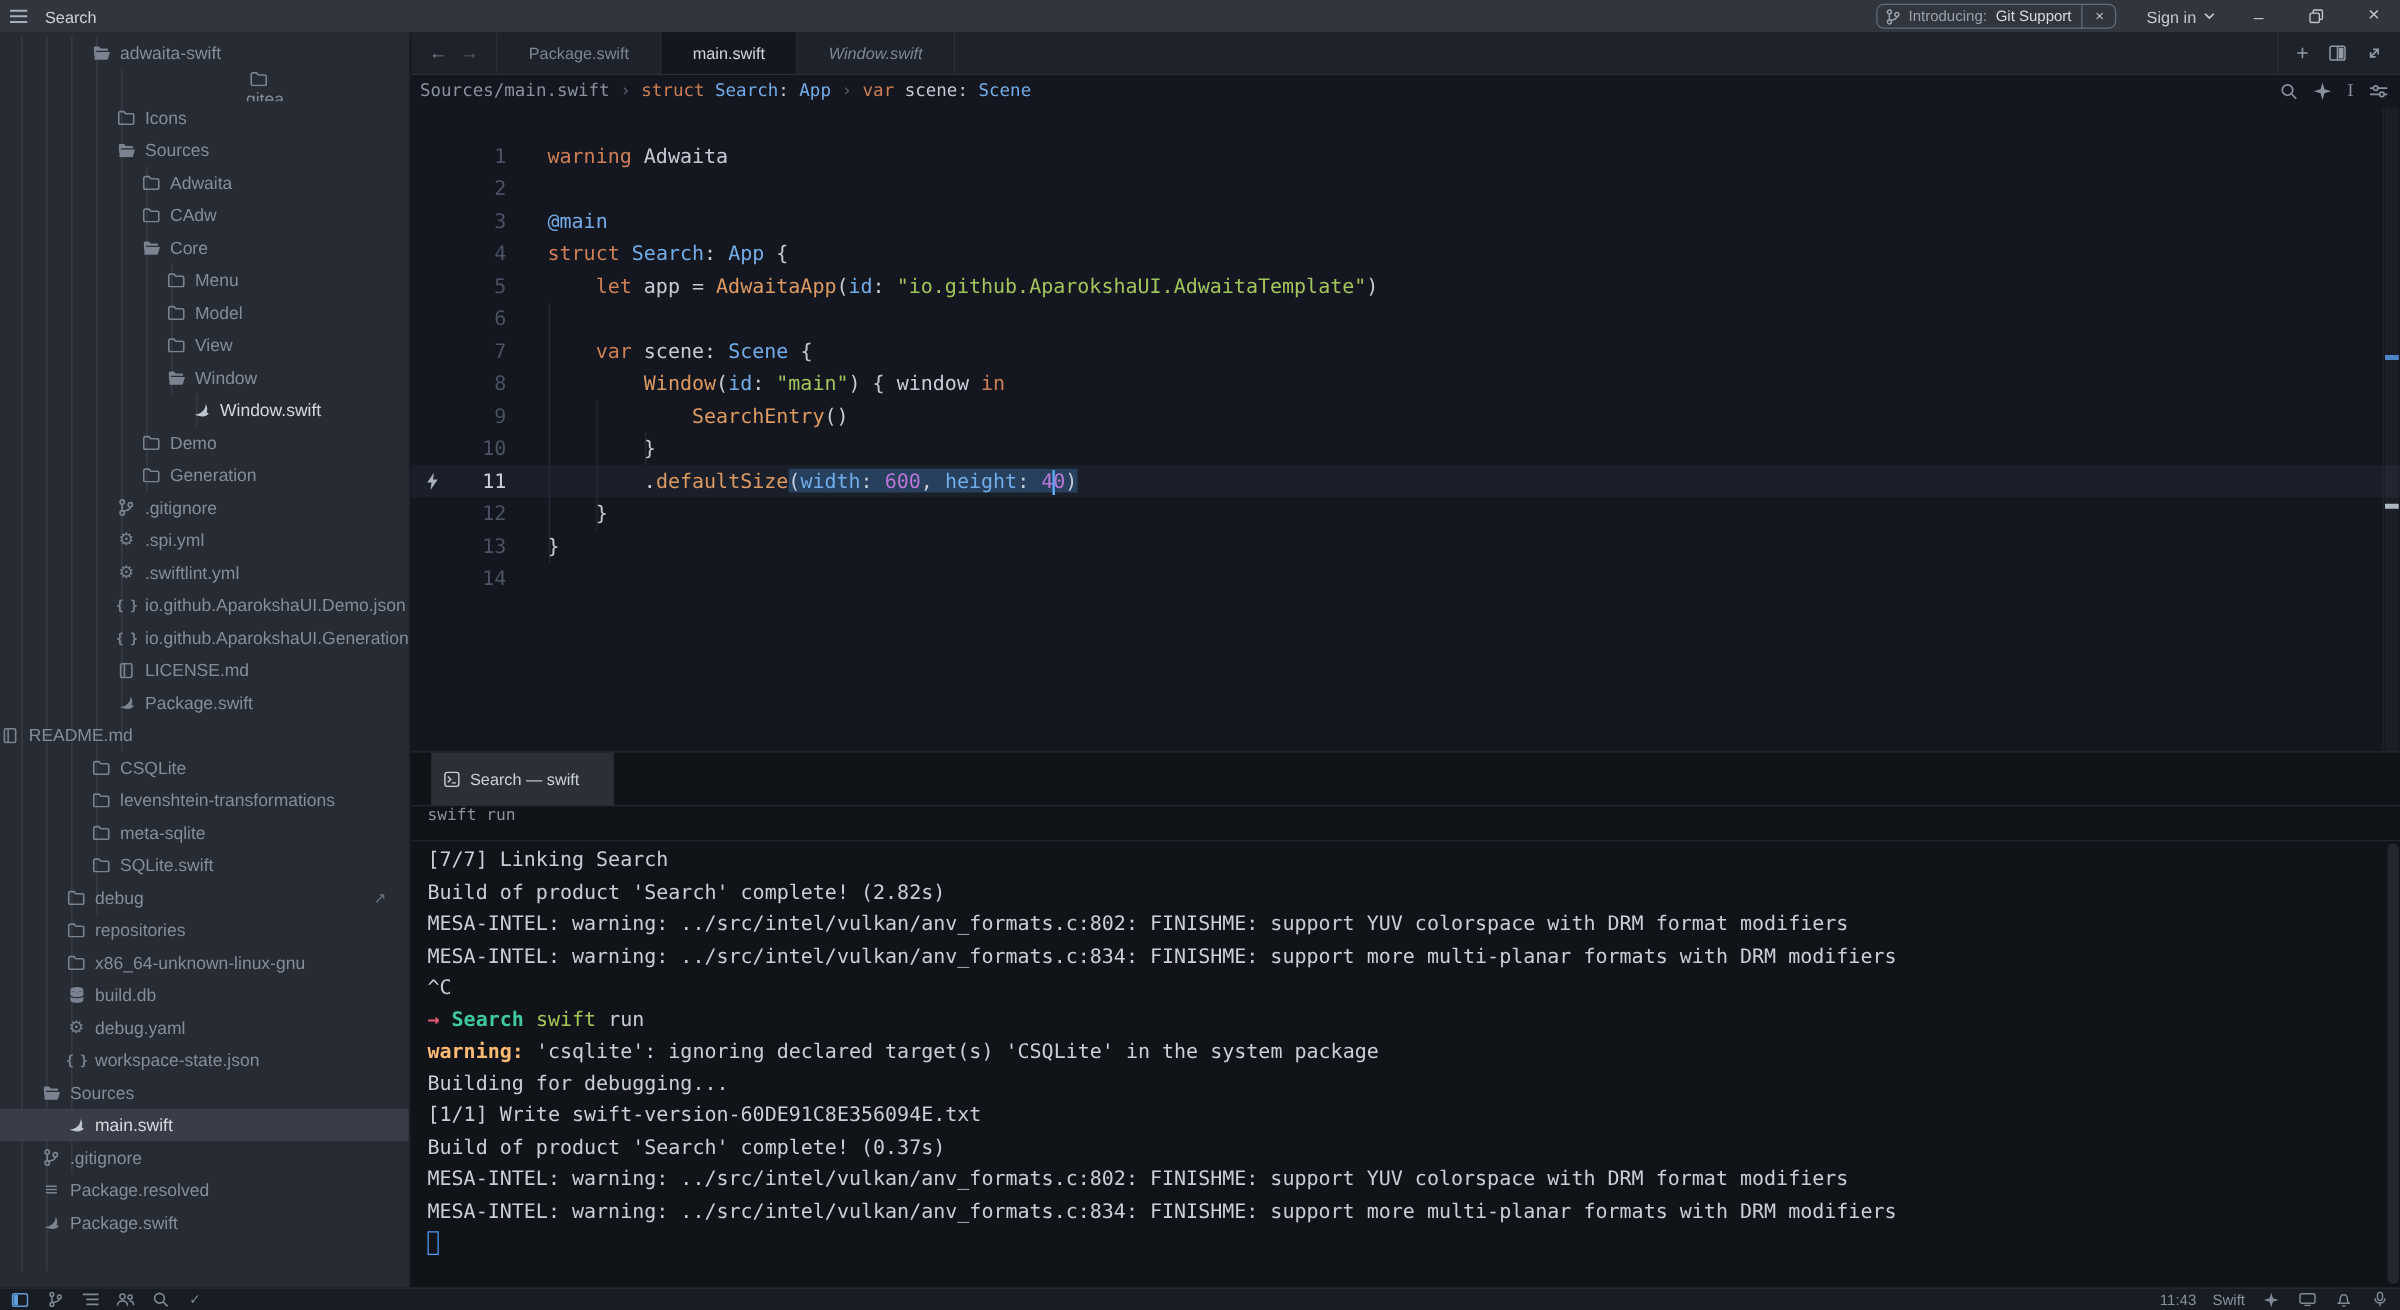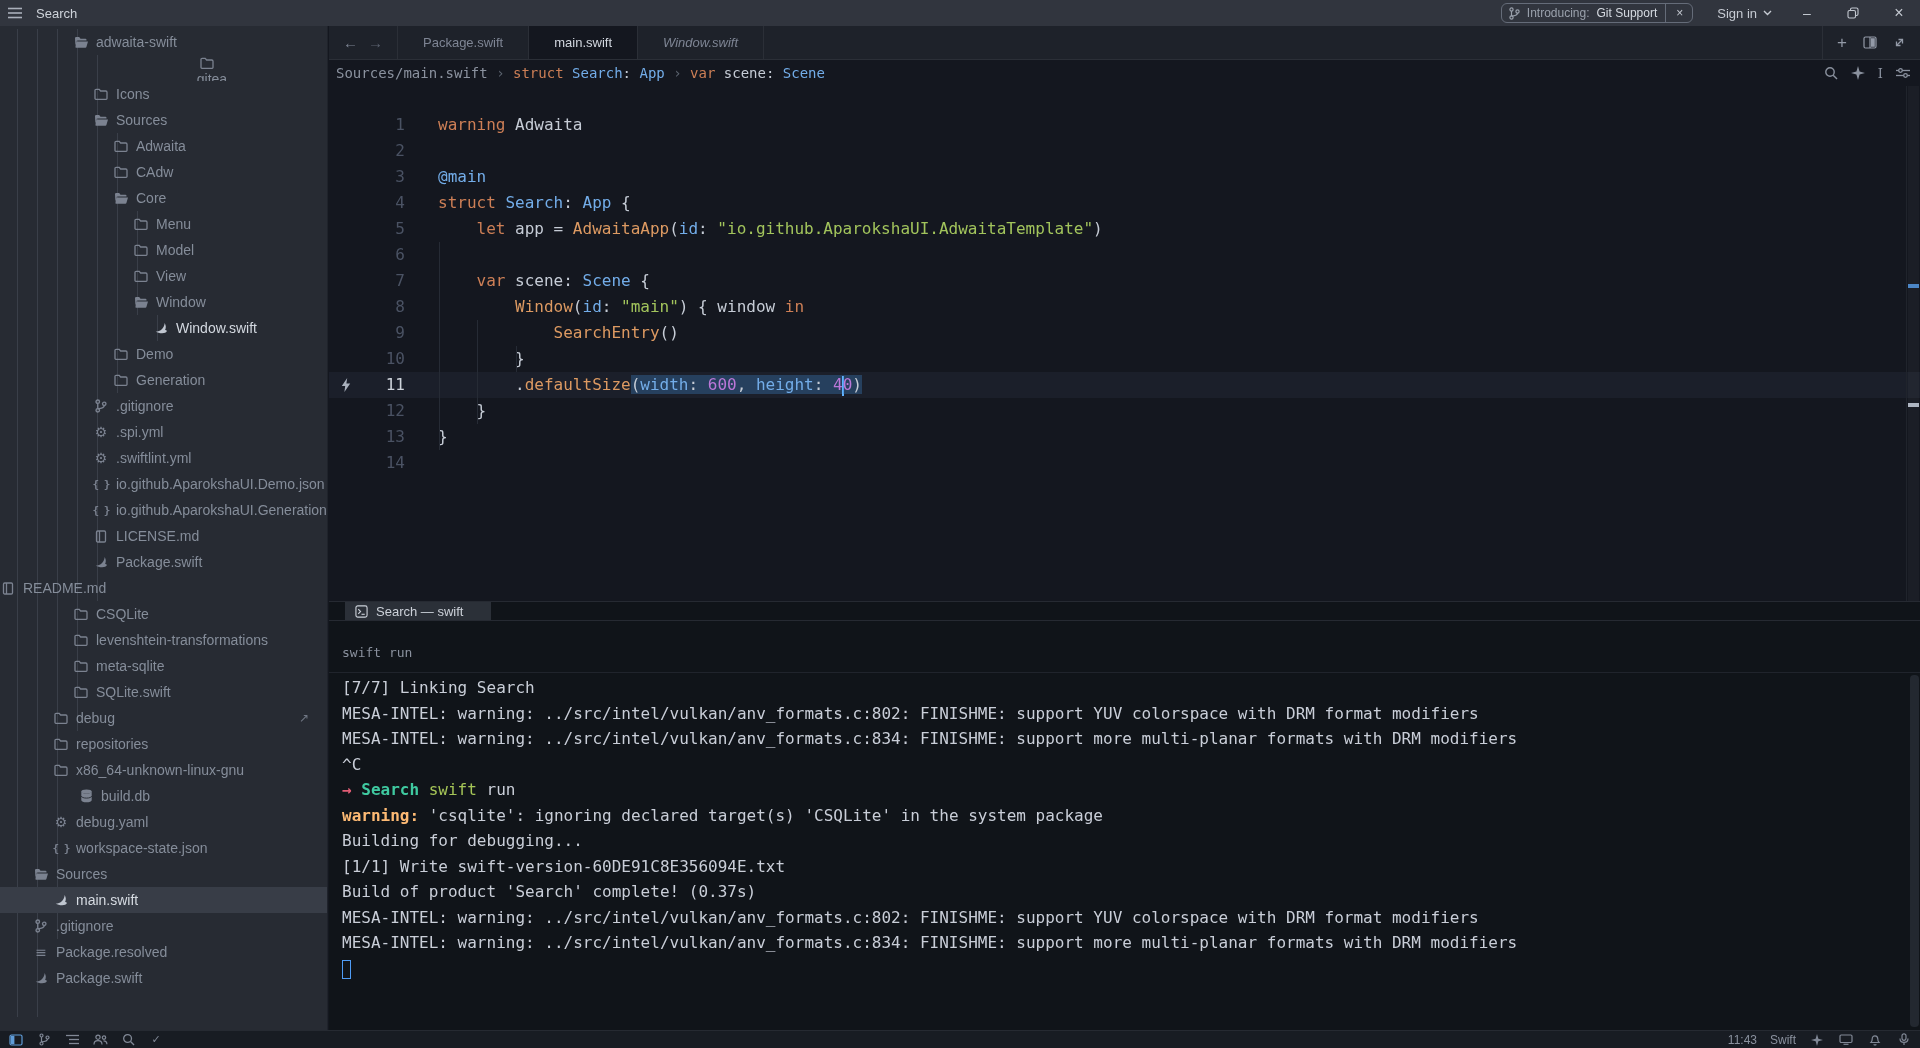--- a/index.html
+++ b/index.html
@@ -68,21 +68,21 @@
   .sel { background:rgba(58,118,180,0.38); }
   .caret { display:inline-block; width:2px; height:20px; background:#5fb2ff; vertical-align:middle; margin:0 -1px; }
   .codeguide { position:absolute; width:1px; background:#262b35; }
   #scrollbar { position:absolute; right:0; top:60px; width:14px; height:515px; border-left:1px solid #20242c; }
   #scrollbar .thumb { position:absolute; left:1px; right:1px; top:0; height:515px; background:rgba(255,255,255,0.03); }
   #scrollbar .tick-blue { position:absolute; left:1px; right:1px; top:198px; height:4px; background:#4c86c6; }
   #scrollbar .tick-light { position:absolute; left:1px; right:1px; top:317px; height:4px; background:#aeb6c2; }
 
   
   #terminal { position:absolute; left:329px; top:601px; width:1591px; height:429px; background:#101419; }
-  #term-strip { position:absolute; left:0; top:0; width:100%; height:20px; border-top:1px solid #262a32;
+  #term-strip { position:absolute; left:0; top:0; width:100%; height:44px; border-top:1px solid #262a32;
     border-bottom:1px solid #262a32; background:#101419; display:flex; align-items:stretch; }
   #term-tab { margin-left:16px; width:146px; background:#2b3038; color:#ccd1d9; font-size:13px;
     display:flex; align-items:center; gap:8px; padding:0 10px; }
   #term-cmd { position:absolute; left:0; top:32px; width:100%; height:40px; border-bottom:1px solid #20242c;
     display:flex; align-items:center; padding-left:13px; color:#8a919e;
     font-family:"DejaVu Sans Mono", monospace; font-size:13px; }
   #term-out { position:absolute; left:0; top:72px; width:100%; height:357px; padding:2px 0 0 13px;
     font-family:"DejaVu Sans Mono", monospace; font-size:16px; color:#c9ced8; }
   .tl { height:25.5px; line-height:25.5px; white-space:pre; }
   .tfg { color:#c9ced8; } .tred { color:#e25d75; font-weight:bold; }
@@ -388,21 +388,21 @@
         <span>repositories</span>
       </div>
       <div class="trow" style="padding-left: 53px;">
         <span class="ticon">
           <svg width="14" height="12" viewBox="0 0 14 12" fill="none" stroke="#7b8290" stroke-width="1.3">
             <path d="M1 2.5 a1.2 1.2 0 0 1 1.2-1.2 h3 l1.4 1.7 h5.2 a1.2 1.2 0 0 1 1.2 1.2 v6 a1.2 1.2 0 0 1-1.2 1.2 h-9.6 a1.2 1.2 0 0 1-1.2-1.2 z"></path>
           </svg>
         </span>
         <span>x86_64-unknown-linux-gnu</span>
       </div>
-      <div class="trow" style="padding-left: 78px;">
+      <div class="trow" style="padding-left: 53px;">
         <span class="ticon">
           <svg width="13" height="14" viewBox="0 0 13 14" fill="#7b8290">
             <ellipse cx="6.5" cy="2.6" rx="5.2" ry="2.1"></ellipse>
             <path d="M1.3 2.6 v8.6 c0 1.2 2.3 2.1 5.2 2.1 s5.2-0.9 5.2-2.1 v-8.6 c0 1.2-2.3 2.1-5.2 2.1 s-5.2-0.9-5.2-2.1 z"></path>
             <path d="M1.3 7 c0 1.2 2.3 2.1 5.2 2.1 s5.2-0.9 5.2-2.1" fill="none" stroke="#272b33" stroke-width="0.9"></path>
           </svg>
         </span>
         <span>build.db</span>
       </div>
       <div class="trow" style="padding-left: 53px;">
@@ -565,20 +565,21 @@
           </svg>
       </span>
       <span>Search — swift</span>
     </div>
   </div>
   <div id="term-cmd">
     <span>swift run</span>
   </div>
   <div id="term-out">
       <div class="tl"><span class="tfg">[7/7] Linking Search</span></div>
+      <div class="tl"><span class="tfg">Build of product 'Search' complete! (2.82s)</span></div>
       <div class="tl"><span class="tfg">MESA-INTEL: warning: ../src/intel/vulkan/anv_formats.c:802: FINISHME: support YUV colorspace with DRM format modifiers</span></div>
       <div class="tl"><span class="tfg">MESA-INTEL: warning: ../src/intel/vulkan/anv_formats.c:834: FINISHME: support more multi-planar formats with DRM modifiers</span></div>
       <div class="tl"><span class="tfg">^C</span></div>
       <div class="tl"><span class="tred">→ </span><span class="tteal">Search </span><span class="tgreen">swift </span><span class="tfg">run</span></div>
       <div class="tl"><span class="twarn">warning: </span><span class="tfg">'csqlite': ignoring declared target(s) 'CSQLite' in the system package</span></div>
       <div class="tl"><span class="tfg">Building for debugging...</span></div>
       <div class="tl"><span class="tfg">[1/1] Write swift-version-60DE91C8E356094E.txt</span></div>
       <div class="tl"><span class="tfg">Build of product 'Search' complete! (0.37s)</span></div>
       <div class="tl"><span class="tfg">MESA-INTEL: warning: ../src/intel/vulkan/anv_formats.c:802: FINISHME: support YUV colorspace with DRM format modifiers</span></div>
       <div class="tl"><span class="tfg">MESA-INTEL: warning: ../src/intel/vulkan/anv_formats.c:834: FINISHME: support more multi-planar formats with DRM modifiers</span></div>

